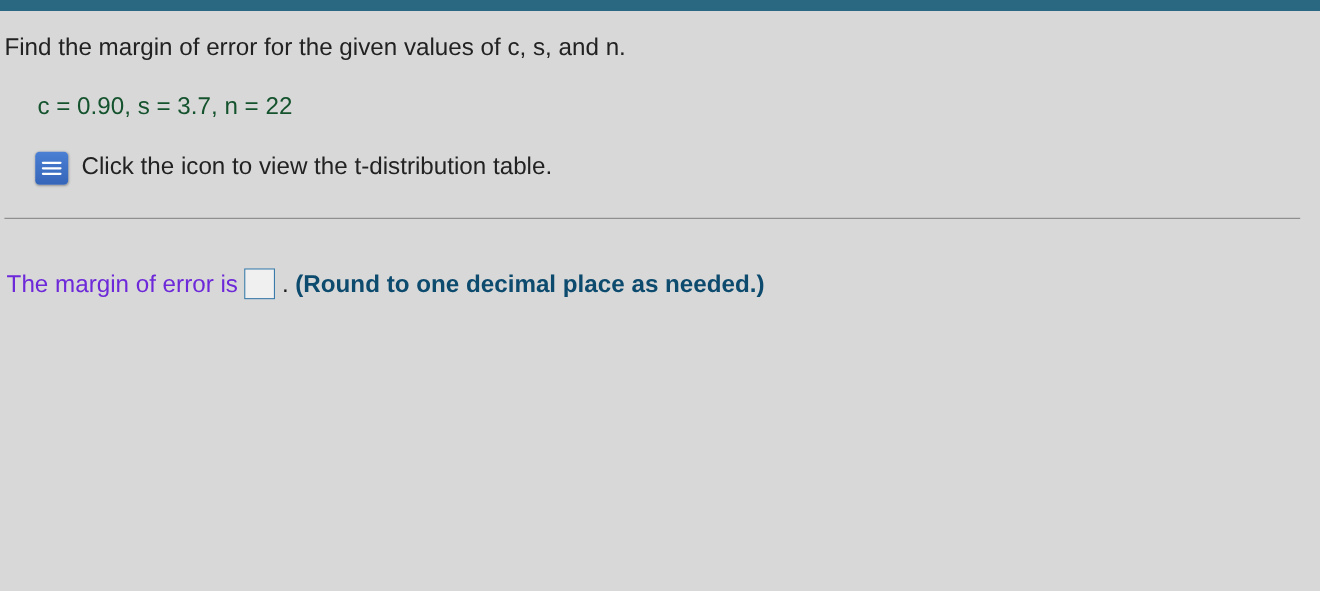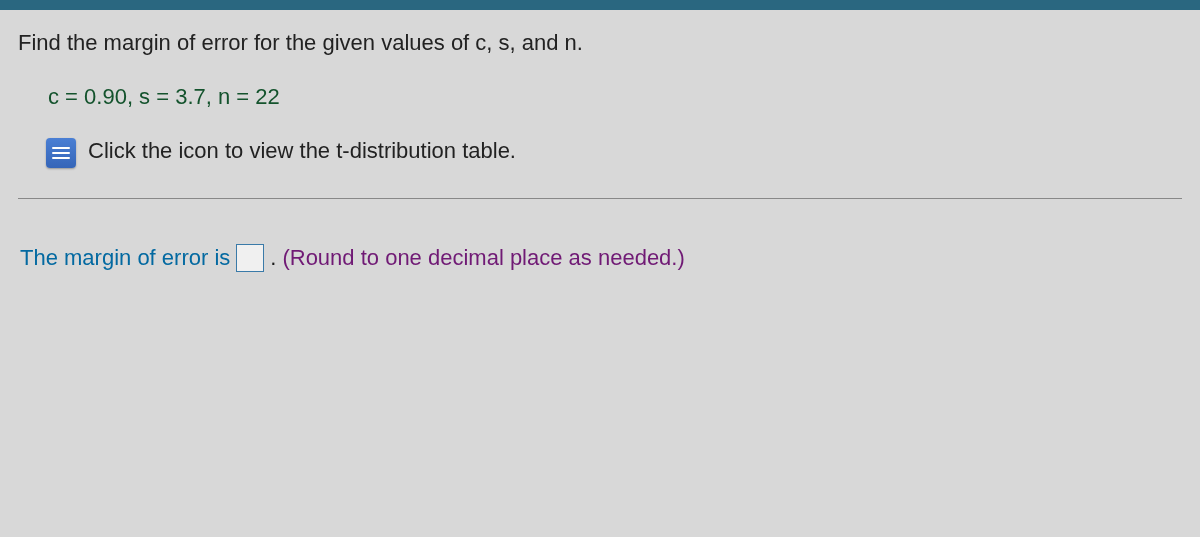--- a/index.html
+++ b/index.html
@@ -16,21 +16,21 @@
       color: #1a1a1a;
       position: relative;
       overflow: hidden;
     }
     .top-bar {
       width: 100%;
       height: 10px;
       background: #2a6780;
     }
     .content {
-      padding: 20px 18px 0 18px;
+      padding: 20px 18px 0 4px;
     }
     .question-text {
       margin-bottom: 28px;
       color: #222;
     }
     .values-line {
       margin-left: 30px;
       margin-bottom: 28px;
       color: #14532d;
     }
@@ -78,24 +78,25 @@
     .answer-input {
       width: 28px;
       height: 28px;
       border: 1.5px solid #3a7aa8;
       background: #f0f0f0;
       font-size: 18px;
       text-align: center;
       padding: 0;
     }
     .rounding-hint {
-      color: #701a75;
+      color: #0c4a6e;
+      font-weight: bold;
     }
     .answer-label {
-      color: #0369a1;
+      color: #6d28d9;
     }
   </style>
 </head>
 <body>
 
 <div class="top-bar"></div>
 
 <div class="content">
   <div class="question-text">Find the margin of error for the given values of c, s, and n.</div>
 

